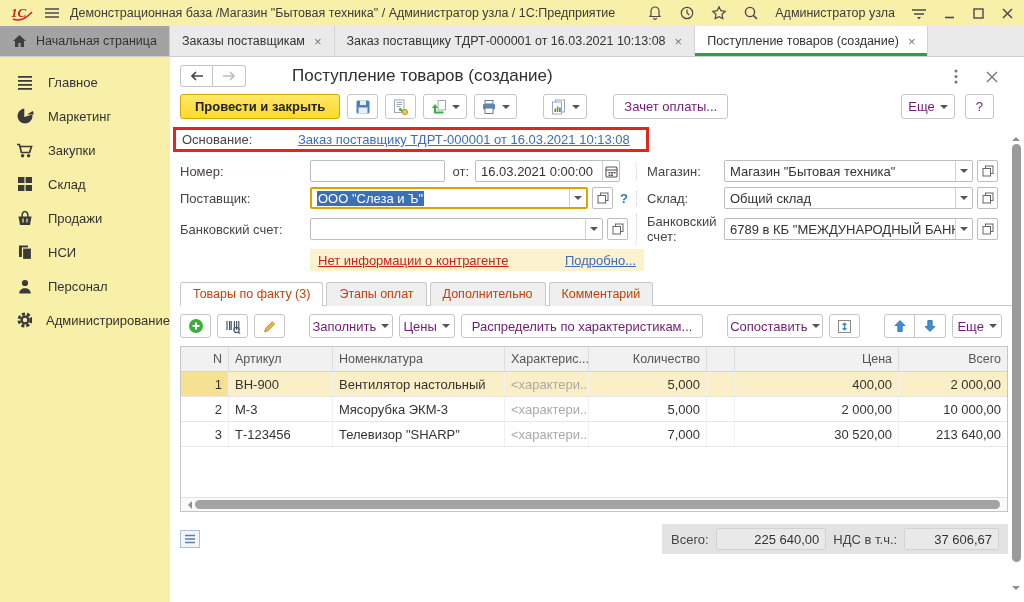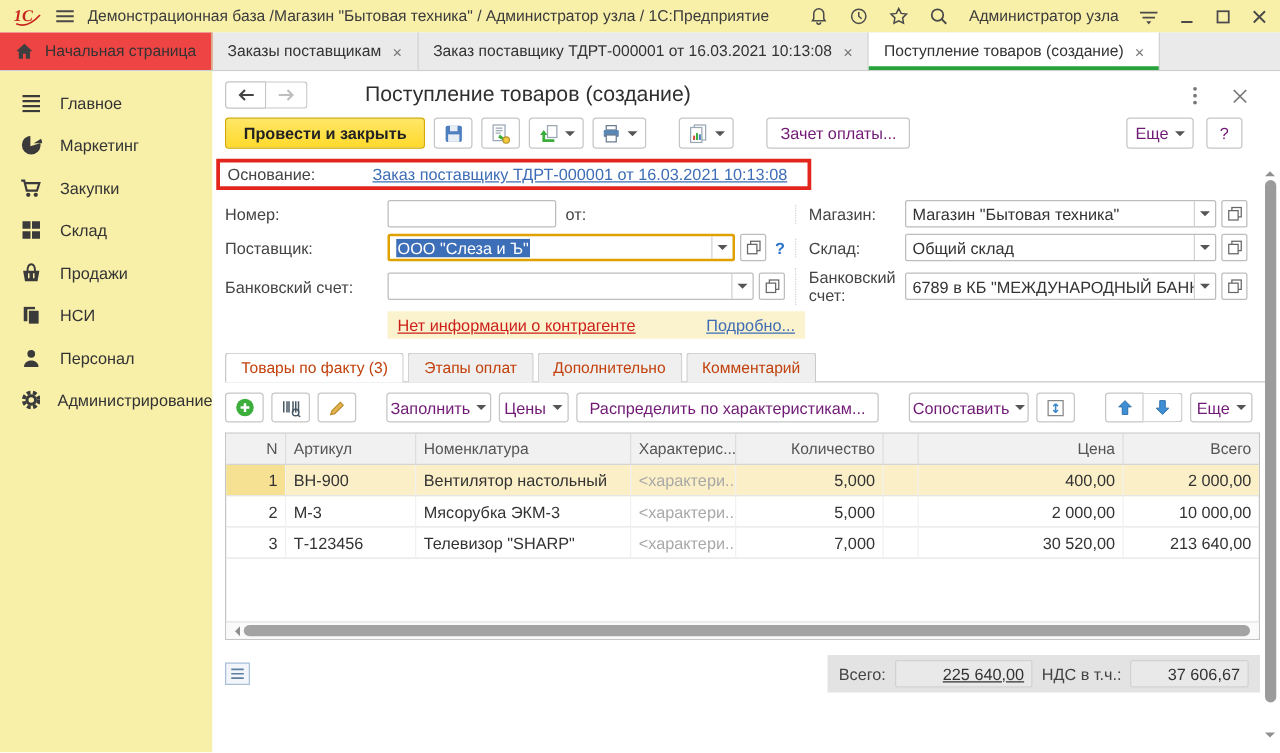--- a/index.html
+++ b/index.html
@@ -9,21 +9,21 @@
 
   
   .titlebar { height:26px; background:#F8EFA9; display:flex; align-items:center; padding:0 10px; gap:10px; flex:0 0 auto; }
   .tb-title { font-size:12.5px; color:#3b3b3b; white-space:nowrap; overflow:hidden; }
   .tb-right { margin-left:auto; display:flex; align-items:center; gap:16px; }
   .tb-user { font-size:12.5px; color:#3b3b3b; }
   .t-ic { display:flex; align-items:center; cursor:pointer; }
 
   
   .tabbar { height:31px; background:#EAEAEA; display:flex; border-bottom:1px solid #CFCFCF; flex:0 0 auto; }
-  .tab-home { width:170px; background:#ef4444; display:flex; align-items:center; gap:9px; padding:0 12px;
+  .tab-home { width:170px; background:#a3a3a3; display:flex; align-items:center; gap:9px; padding:0 12px;
               border-right:1px solid #D6CFA0; font-size:12.5px; cursor:pointer; }
   .tab { display:flex; align-items:center; gap:9px; padding:0 12px; border-right:1px solid #D2D2D2;
          font-size:12.5px; color:#333; position:relative; cursor:pointer; white-space:nowrap; }
   .tab.active { background:#fff; }
   .tab.active::after { content:""; position:absolute; left:0; right:0; bottom:0; height:3px; background:#27A33C; }
   .tab-close { color:#777; font-size:13px; line-height:1; }
 
   
   .body { flex:1; display:flex; min-height:0; }
   .sidebar { width:170px; background:#F8EFA9; padding-top:8px; flex:0 0 auto; }
@@ -116,21 +116,21 @@
   .hs-left { width:0; height:0; border:4px solid transparent; border-right-color:#8F8F8F; cursor:pointer; }
   .hs-thumb { flex:1; height:9px; background:#A3A3A3; border-radius:5px; margin:0 4px 0 3px; cursor:pointer; }
 
   
   .statusrow { display:flex; align-items:center; margin:12px 16px 0 10px; flex:0 0 auto; }
   .status-ic { width:20px; height:18px; border:1px solid #A9C0D8; background:#F2F6FA; display:flex; align-items:center; justify-content:center; cursor:pointer; }
   .totals { margin-left:auto; background:#E3E3E3; height:30px; display:flex; align-items:center; padding:0 9px; gap:7px; width:346px; }
   .tot-lbl { color:#444; white-space:nowrap; }
   .tot-val { background:#E9E9E9; border:1px solid #D2D2D2; border-radius:2px; height:22px; display:flex;
              align-items:center; justify-content:flex-end; padding:0 6px; }
-  .v-total { width:112px;text-decoration:underline; }
+  .v-total { width:112px; }
   .v-vat { width:96px; }
 
   
   .vscroll { position:absolute; right:2px; top:76px; bottom:8px; width:12px; display:flex; flex-direction:column; align-items:center; }
   .vs-up { width:0; height:0; border:4px solid transparent; border-bottom-color:#8F8F8F; margin-bottom:3px; cursor:pointer; }
   .vs-thumb { width:9px; height:418px; background:#9B9B9B; border-radius:5px; cursor:pointer; }
   .vs-down { width:0; height:0; border:4px solid transparent; border-top-color:#8F8F8F; margin-top:auto; cursor:pointer; }
 </style>
 </head>
 <body>
@@ -378,20 +378,30 @@
 
       <div class="fields">
 
         <div class="frow">
           <span class="lbl-l">Номер:</span>
           <div class="fzone-l">
             <div class="fld num-input">
               <span class="txt"></span>
             </div>
             <span class="date-prefix">от:</span>
+            <div class="fld date-fld">
+              <span class="txt">16.03.2021 0:00:00</span>
+              <span class="dd">
+                <svg width="13" height="13">
+                    <rect x="1" y="2" width="11" height="10" rx="1" fill="none" stroke="#555" stroke-width="1.1"></rect>
+                    <path d="M1 5h11" stroke="#555" stroke-width="1.1"></path>
+                    <path d="M3.5 7h2v1.6h-2zM6 7h2v1.6H6zM8.5 7h2v1.6h-2zM3.5 9.4h2V11h-2zM6 9.4h2V11H6z" fill="#555"></path>
+                  </svg>
+              </span>
+            </div>
           </div>
           <span class="lbl-r">Магазин:</span>
           <div class="fzone-r">
             <div class="fld">
               <span class="txt">Магазин "Бытовая техника"</span>
               <span class="dd">
                   <span class="caret"></span>
                 </span>
             </div>
             <div class="open-btn">

